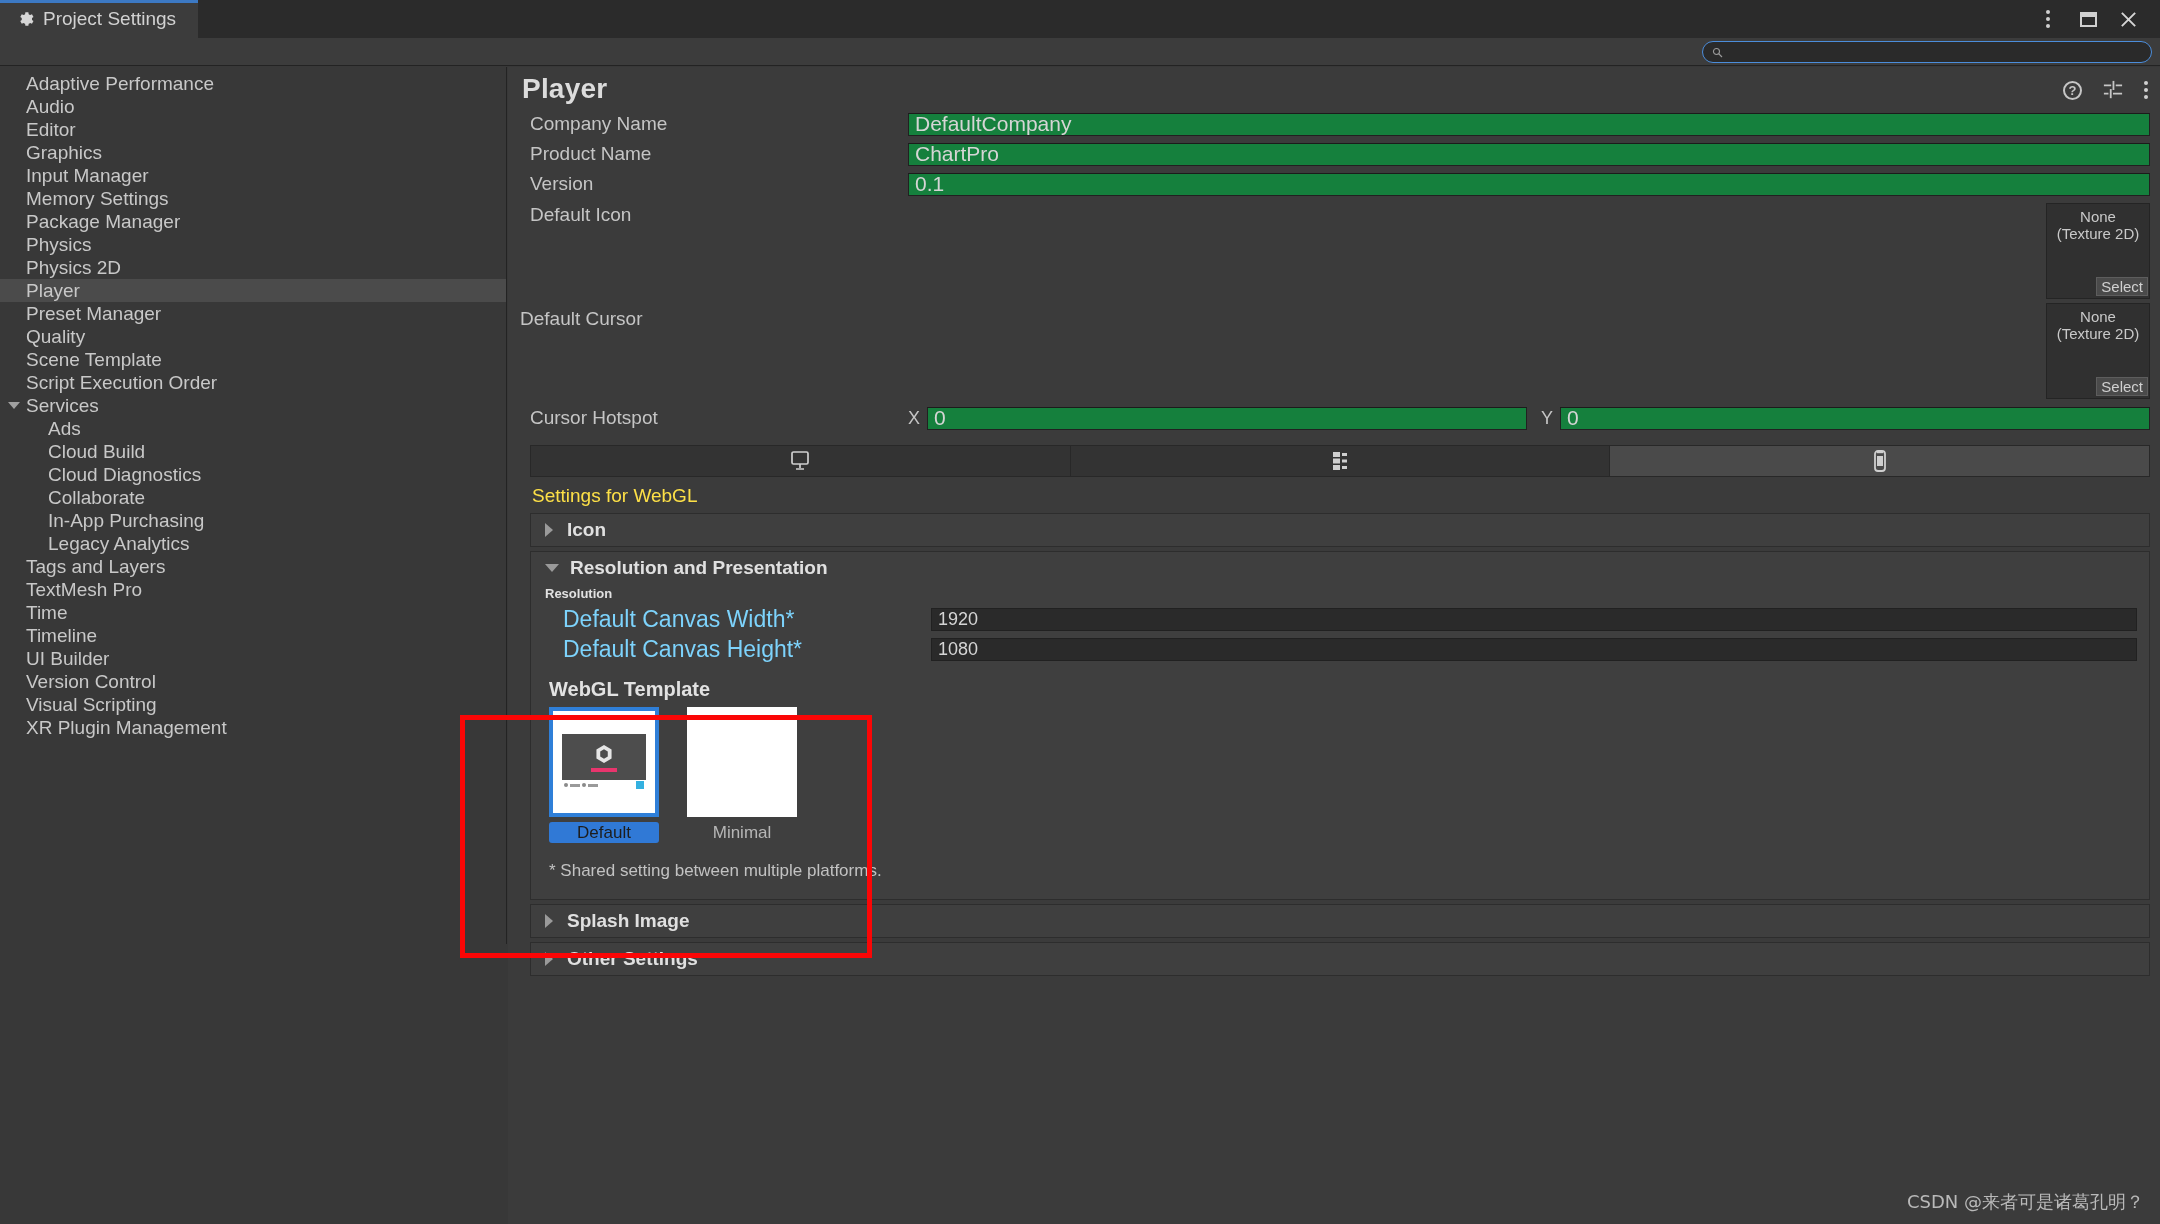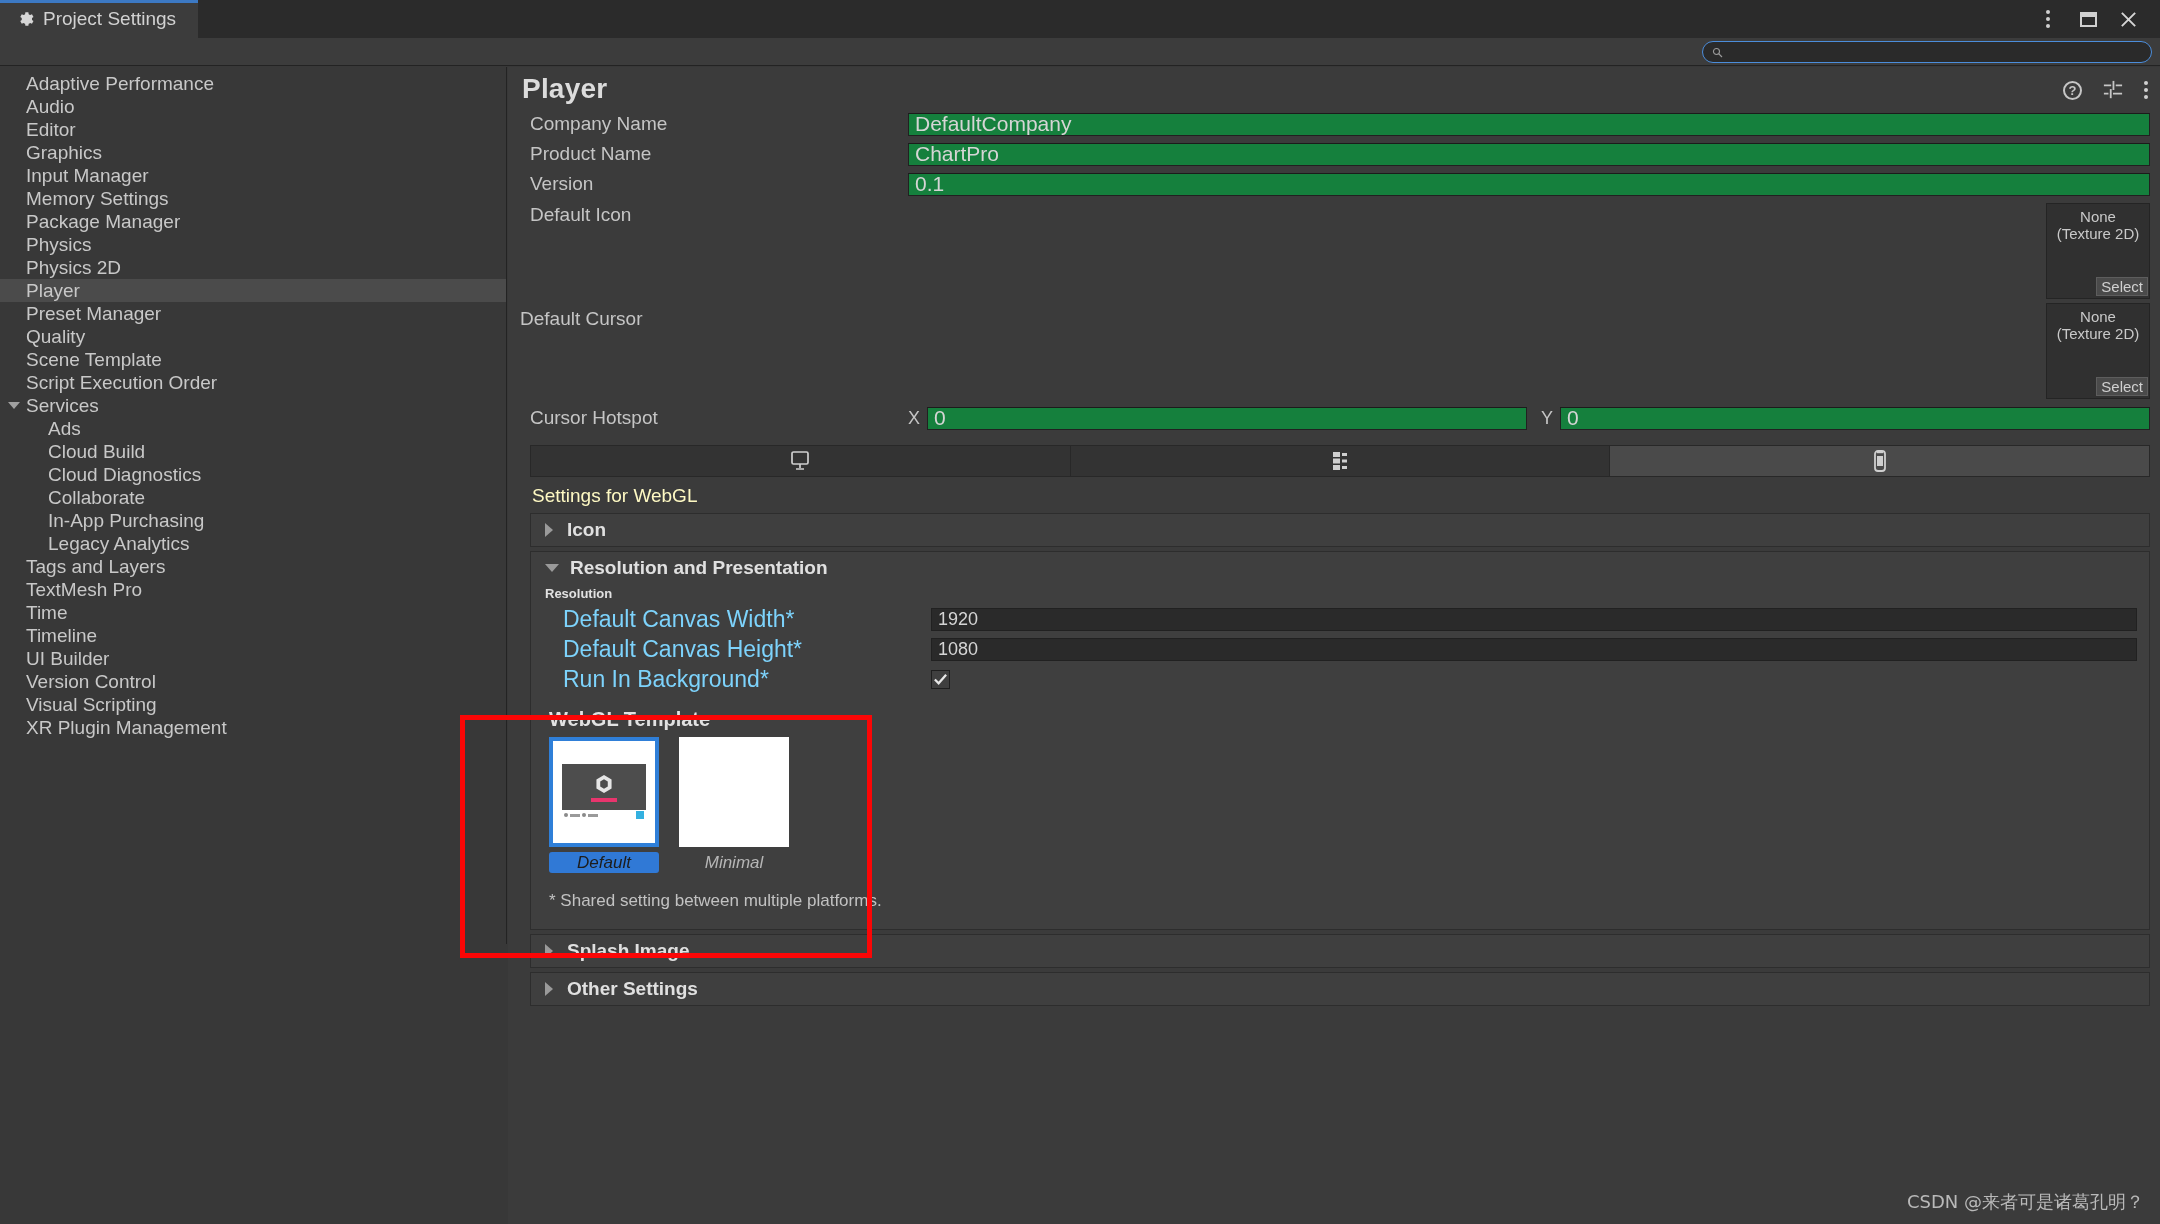--- a/index.html
+++ b/index.html
@@ -146,21 +146,21 @@
     border: 1px solid #282828;
   }
   .plat-tab {
     flex: 1; display: flex; align-items: center; justify-content: center;
     border-right: 1px solid #282828;
   }
   .plat-tab:last-child { border-right: 0; }
   .plat-tab.active { background: #4a4a4a; }
 
   .settings-for {
-    font-size: 19px; color: #fef9c3; padding: 8px 0 6px 24px;
+    font-size: 19px; color: #fde047; padding: 8px 0 6px 24px;
   }
 
   .sect-wrap { margin: 0 10px 0 22px; }
   .section {
     background: #3f3f3f; border: 1px solid #2d2d2d;
     margin-bottom: 4px;
   }
   .sect-head {
     height: 32px; display: flex; align-items: center;
     padding-left: 14px; font-size: 19px; color: #e0e0e0; font-weight: bold;
@@ -185,21 +185,21 @@
     display: flex; align-items: center; margin-right: 12px;
   }
   .cbox {
     width: 19px; height: 19px; background: #3f3f3f;
     border: 1px solid #1e1e1e; display: flex; align-items: center; justify-content: center;
   }
   .cbox svg { width: 15px; height: 15px; }
 
   
   .wt-title { font-size: 20px; color: #e2e2e2; font-weight: bold; padding: 14px 0 6px 18px; }
-  .wt-row { display: flex; gap: 20px; padding-left: 18px; font-style: italic; }
+  .wt-row { display: flex; gap: 28px; padding-left: 18px; }
   .wt-item { width: 110px; }
   .wt-thumb {
     width: 110px; height: 110px; background: #ffffff;
     display: flex; align-items: center; justify-content: center;
   }
   .wt-item.selected .wt-thumb { border: 4px solid #2f7fd8; }
   .wt-inner { width: 84px; }
   .wt-screen {
     width: 84px; height: 46px; background: #4d4d4d;
     display:flex; align-items:center; justify-content:center; flex-direction: column;
@@ -476,28 +476,20 @@
           <div class="sub-row">
             <div class="sub-label">Default Canvas Width*</div>
             <div class="sub-input">1920</div>
           </div>
 
           <div class="sub-row">
             <div class="sub-label">Default Canvas Height*</div>
             <div class="sub-input">1080</div>
           </div>
 
-          <div class="sub-row">
-            <div class="sub-label">Run In Background*</div>
-            <div class="cbox">
-              <svg viewBox="0 0 16 16">
-                  <path d="M2 8 L6 12 L14 3" stroke="#e8e8e8" stroke-width="2.4" fill="none"></path>
-                </svg>
-            </div>
-          </div>
 
           <div class="wt-title">WebGL Template</div>
           <div class="wt-row">
 
             <div class="wt-item selected">
               <div class="wt-thumb">
                 <div class="wt-inner">
                   <div class="wt-screen">
                     <svg class="wt-logo" viewBox="0 0 32 32">
                       <path fill="#e6e6e6" d="M16 3 L27 9.5 L27 22.5 L16 29 L5 22.5 L5 9.5 Z M16 9 L10.5 12.2 L10.5 19.8 L16 23 L21.5 19.8 L21.5 12.2 Z"></path>

